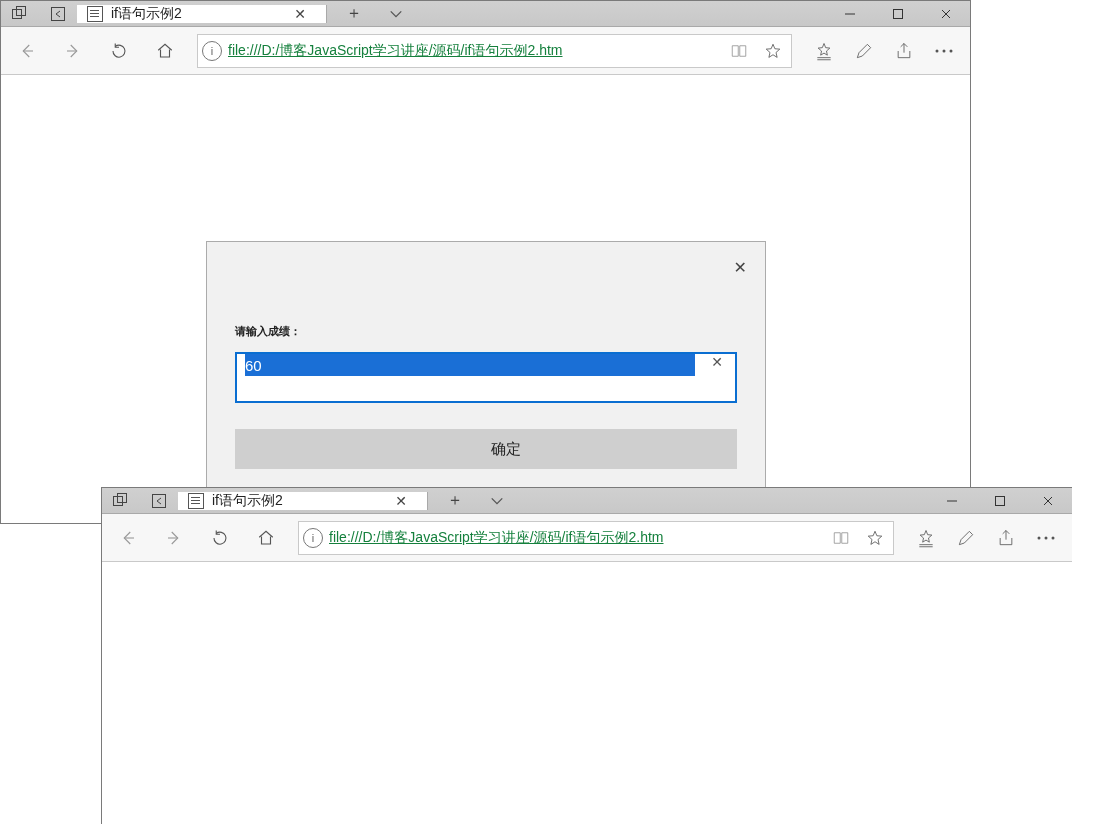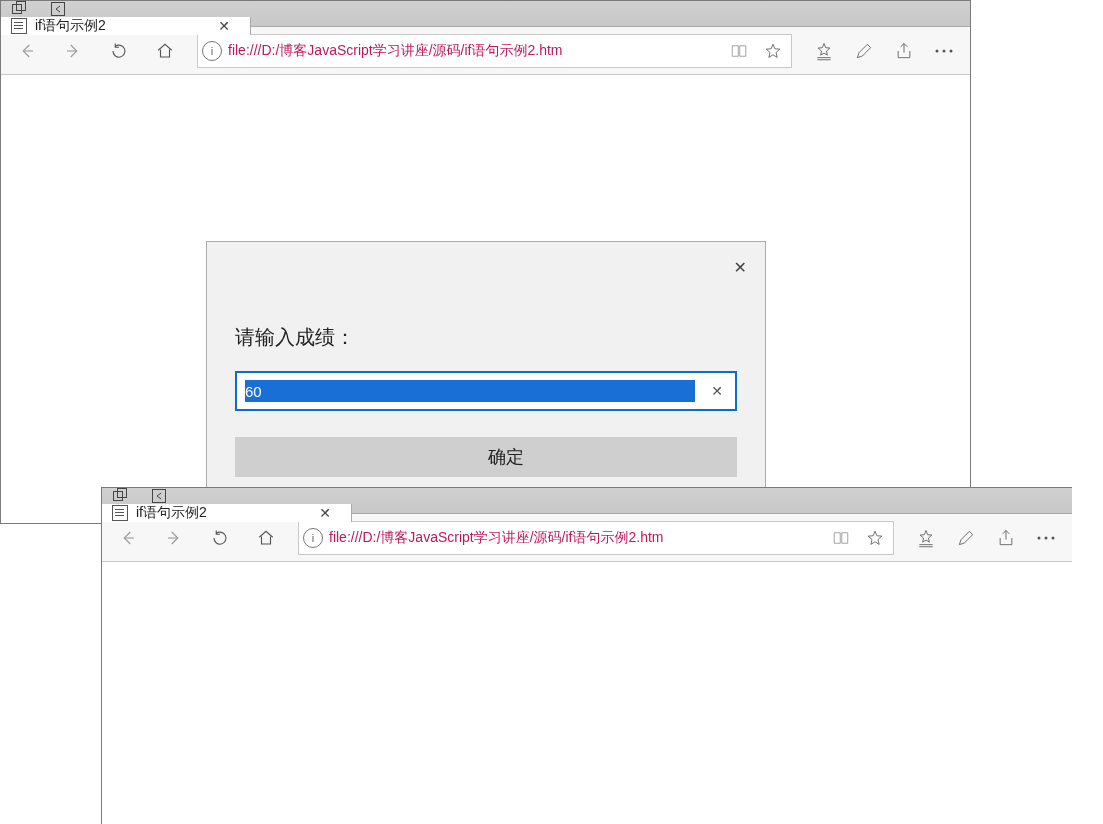--- a/index.html
+++ b/index.html
@@ -13,23 +13,22 @@
     flex-direction: column;
   }
   .win1 { left: 0; top: 0; width: 971px; height: 524px; }
   .win2 { left: 101px; top: 487px; width: 971px; height: 337px; border-right: none; border-bottom: none;}
 
   
   .titlebar {
     height: 26px;
     background: linear-gradient(#d0d0d0,#c8c8c8);
     display: flex;
-    align-items: flex-start;
+    align-items: center;
     border-bottom: 1px solid #a9a9a9;
-    flex-direction: column;
   }
   .tb-left { display:flex; align-items:center; }
   .tb-btn { width: 38px; display:flex; align-items:center; justify-content:center; color:#444; }
   .tab {
     background:#fff;
     border-right:1px solid #a9a9a9;
     display:flex; align-items:center; gap:8px;
     padding: 0 12px 0 10px;
     min-width: 250px;
     position:relative;
@@ -53,54 +52,54 @@
     padding: 0 6px;
   }
   .navbtn { width:40px; height:40px; display:flex; align-items:center; justify-content:center; color:#555; }
   .navbtn svg { width:18px; height:18px; stroke:#555; fill:none; stroke-width:1.5; }
   .addr {
     flex:1; display:flex; align-items:center; height:34px;
     border:1px solid #c9c9c9; background:#fff; margin:0 6px;
     padding:0 4px; gap:6px;
   }
   .addr .info-icon{ width:20px; height:20px; border:1px solid #777; border-radius:50%; display:flex;align-items:center;justify-content:center;font-size:11px;color:#666;}
-  .addr-text { flex:1; font-size:14px; color:#be185d; white-space:nowrap; overflow:hidden; }
+  .addr-text { flex:1; font-size:14px; color:#15803d; white-space:nowrap; overflow:hidden;text-decoration:underline; }
   .addr-icon { width:28px; display:flex; align-items:center; justify-content:center; color:#555; }
   .right-icons { display:flex; align-items:center; }
   .right-icons .ri { width:40px; display:flex; align-items:center;justify-content:center;color:#555; }
 
   
   .content { flex:1; background:#fff; position:relative; padding:16px; }
   .result-text { font-size:16px; color:#111; }
 
   
   .dialog {
     position:absolute;
     left:205px; top:166px;
     width:560px;
     background:#f1f1f1;
     border:1px solid #ababab;
     padding: 22px 28px 26px 28px;
   }
   .dialog-close { position:absolute; right:18px; top:16px; font-size:16px; color:#444; }
-  .prompt-label { font-size:20px; color:#222; margin-top:60px; margin-bottom:20px;}
+  .prompt-label { font-size:11px; color:#222; margin-top:60px; margin-bottom:13px;font-weight:bold;}
   .prompt-input-wrap{
-    border:2px solid #0a6ed1; background:#fff; height:40px;
-    display:flex; align-items:center; padding:0 8px; gap:12px;
+    border:2px solid #0a6ed1; background:#fff; height:51px;
+    display:flex; align-items:flex-start; padding:0 8px; gap:12px;
   }
   .prompt-input {
     flex:1; border:none; outline:none; font-size:15px; color:#fff;
     background:#1a6fd6;
     height:22px;
   }
   .input-clear { font-size:14px; color:#555; padding:0 4px;}
   .dlg-buttons { display:flex; gap:8px; margin-top:26px;}
   .dlg-btn {
     flex:1; height:40px; background:#cfcfcf; border:none;
-    font-size:18px; color:#222; display:flex; align-items:center; justify-content:center;padding-left:40px;
+    font-size:15px; color:#222; display:flex; align-items:center; justify-content:center;padding-left:40px;
   }
 
   
   svg { display:block; }
 </style>
 </head>
 <body>
 
 <div class="window win1">
   <div class="titlebar">

